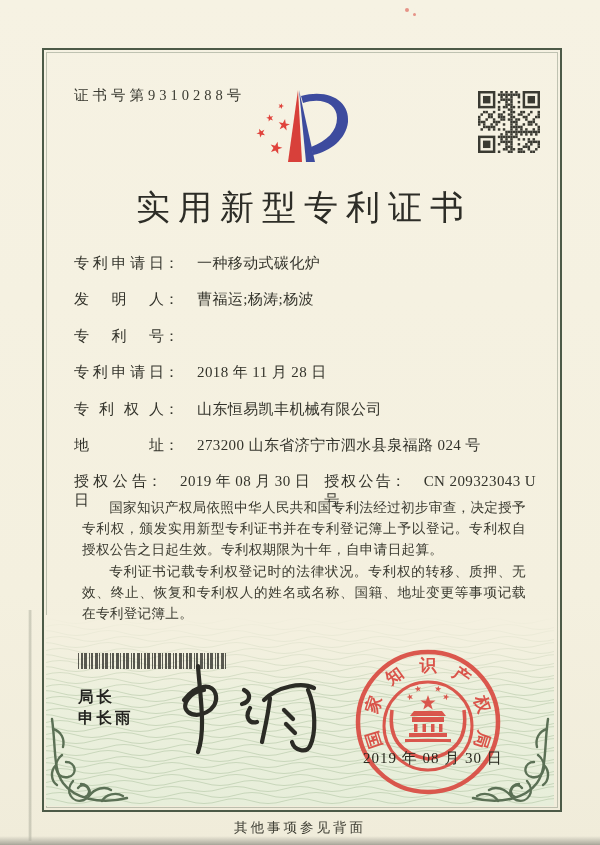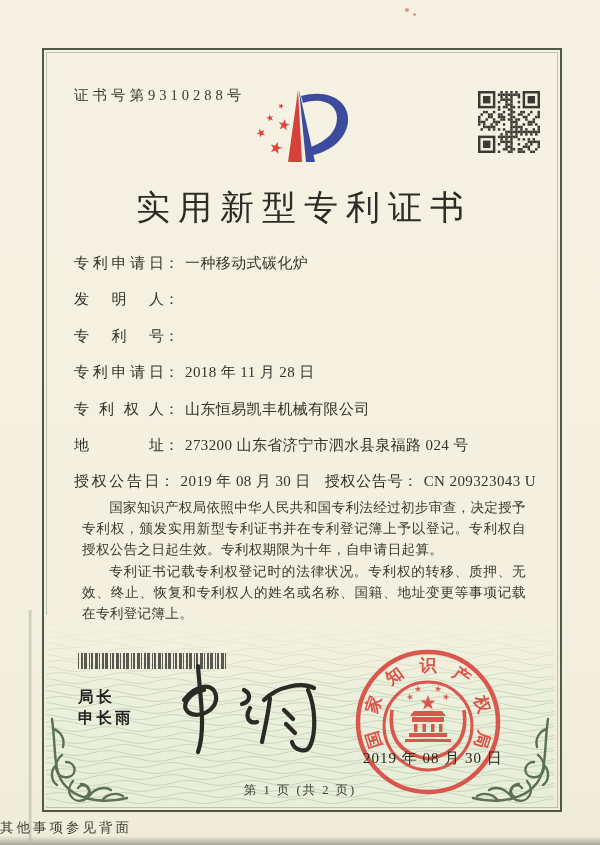--- a/index.html
+++ b/index.html
@@ -32,41 +32,41 @@
   .qr{position:absolute;left:478px;top:91px;width:62px;height:62px;}
   .title{position:absolute;left:0;right:0;top:185px;text-align:center;
          font-size:34px;font-weight:400;letter-spacing:8px;text-indent:8px;color:#2d2d27;}
   
   .fields{position:absolute;left:74px;top:254px;width:462px;font-size:15px;color:#33332b;}
   .frow{display:flex;align-items:baseline;height:36.4px;}
   .frow.grant{height:auto;}
   .flabel{display:inline-block;width:90px;text-align:justify;text-align-last:justify;}
   .flabel.g2{width:82px;margin-left:14px;}
   .fcolon{display:inline-block;width:14px;}
-  .fvalue{margin-left:7px;letter-spacing:.4px;white-space:nowrap;text-align:center;}
+  .fvalue{margin-left:19px;letter-spacing:.4px;white-space:nowrap;text-align:center;}
   
   .body-text{position:absolute;left:74px;top:497px;width:452px;
         font-size:13.6px;line-height:21px;color:#3a3a30;text-align:justify;letter-spacing:.3px;}
   .body-text p{margin:0 0 1px 8px;text-indent:2em;}
   
   .barcode{position:absolute;left:78px;top:653px;}
   .director{position:absolute;left:78px;top:687px;
         font-family:"Liberation Sans","DejaVu Sans",sans-serif;
         font-size:15.5px;letter-spacing:3px;color:#23231f;font-weight:600;}
   .director .name{}
   .signature{position:absolute;left:152px;top:650px;}
   .seal{position:absolute;left:352px;top:646px;width:152px;height:152px;}
   .seal svg{position:absolute;left:0;top:0;}
   .seal .sc{position:absolute;left:50%;top:50%;font-size:17px;font-weight:700;color:#d9473e;
         transform:translate(-50%,-50%) rotate(var(--a)) translateY(-57px);opacity:.92;}
   .seal-date{position:absolute;left:363px;top:749px;font-size:15px;color:#29291f;
         letter-spacing:1px;z-index:6;white-space:nowrap;}
   .page-no{position:absolute;left:0;right:0;top:782px;text-align:center;
         font-size:12.5px;color:#3a3a30;letter-spacing:2px;}
-  .back-note{position:absolute;left:0;right:0;top:819px;
+  .back-note{position:absolute;left:0;right:0;top:819px;text-align:center;
         font-size:13.5px;color:#3c3c32;letter-spacing:3px;}
 </style>
 </head>
 <body>
 
 <div class="page">
 
   <div class="frame">
     <div class="frame-inner"></div>
   </div>
@@ -372,20 +372,21 @@
 
   <div class="fields">
     <div class="frow">
       <span class="flabel">专利申请日</span>
         <span class="fcolon">：</span>
         <span class="fvalue">一种移动式碳化炉</span>
     </div>
     <div class="frow">
       <span class="flabel">发明人</span>
         <span class="fcolon">：</span>
+        <span class="fvalue">曹福运;杨涛;杨波</span>
     </div>
     <div class="frow">
       <span class="flabel">专利号</span>
         <span class="fcolon">：</span>
     </div>
     <div class="frow">
       <span class="flabel">专利申请日</span>
         <span class="fcolon">：</span>
         <span class="fvalue">2018 年 11 月 28 日</span>
     </div>
@@ -506,18 +507,17 @@
     <span class="sc" style="--a:-72deg">家</span>
     <span class="sc" style="--a:-36deg">知</span>
     <span class="sc" style="--a:0deg">识</span>
     <span class="sc" style="--a:36deg">产</span>
     <span class="sc" style="--a:72deg">权</span>
     <span class="sc" style="--a:108deg">局</span>
   </div>
 
   <div class="seal-date">2019 年 08 月 30 日</div>
 
-  <div class="page-no">第 1 页 (共 2 页)</div>
   <div class="back-note">其他事项参见背面</div>
 
   <div class="edge-left"></div>
   <div class="edge-bottom"></div>
 </div>
 
 </body></html>

